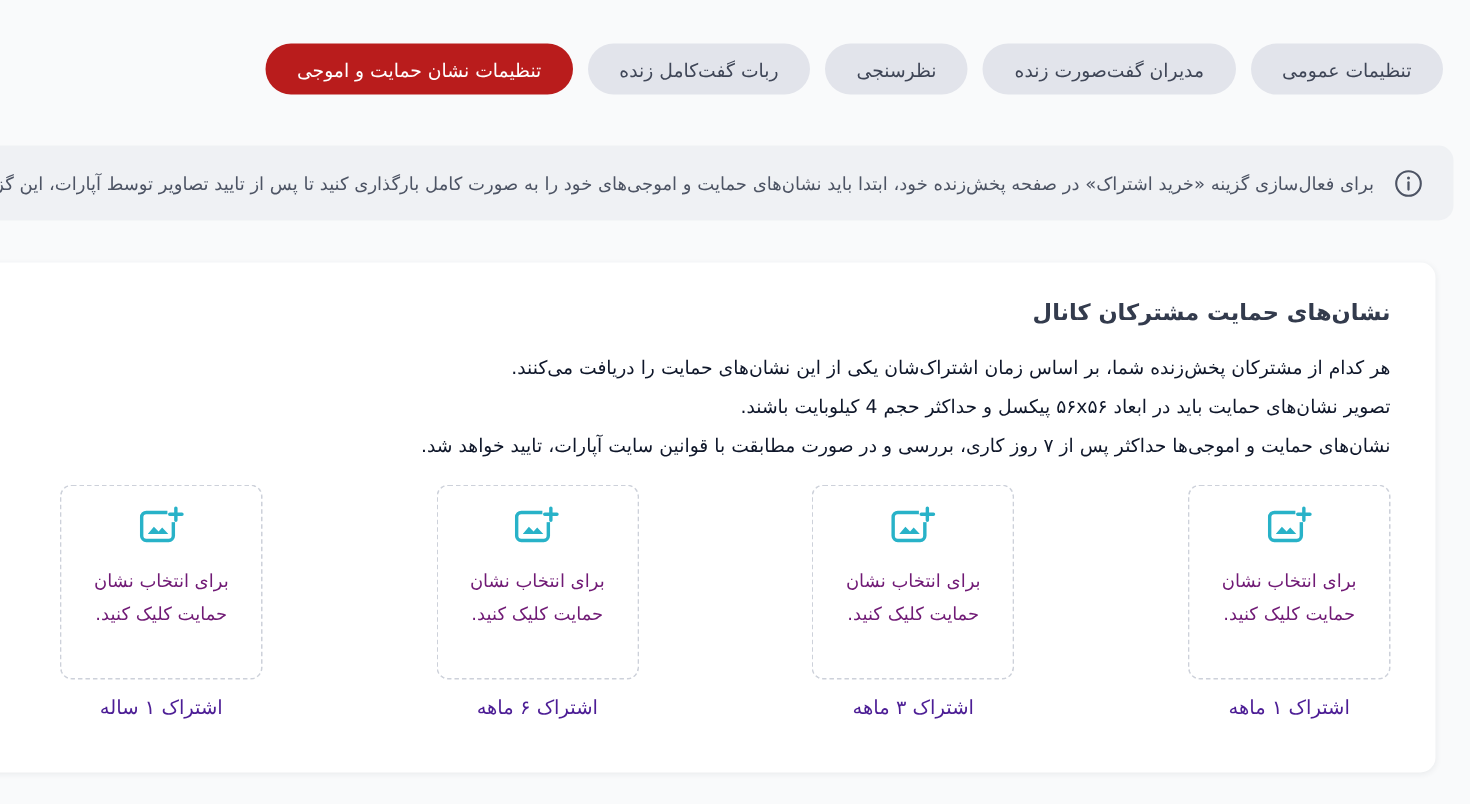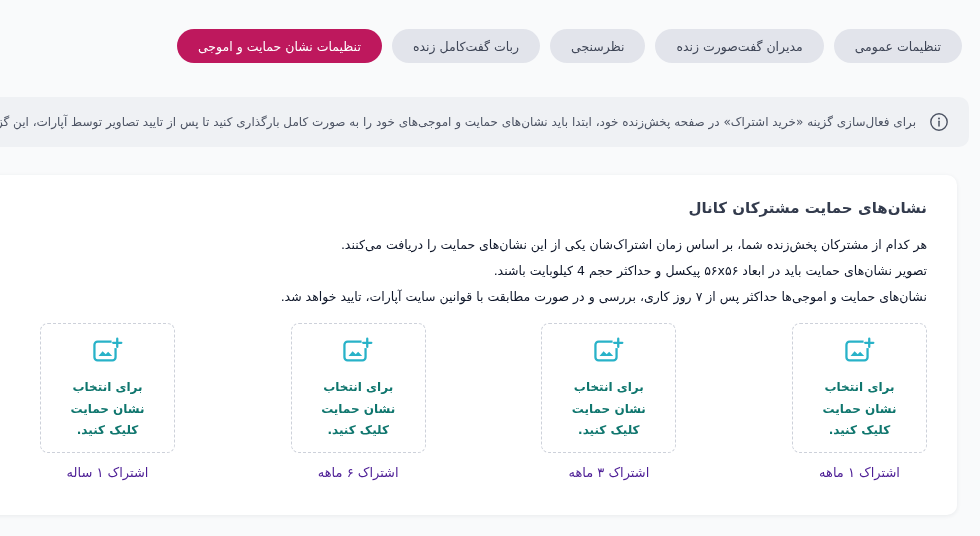--- a/index.html
+++ b/index.html
@@ -24,21 +24,21 @@
     border-radius: 17px;
     background: #e2e4eb;
     color: #3f4657;
     font-family: inherit;
     font-size: 12.5px;
     display: flex;
     align-items: center;
     white-space: nowrap;
     cursor: pointer;
   }
-  .pill.active { background: #be185d; color: #ffffff; }
+  .pill.active { background: #b91c1c; color: #ffffff; }
 
   
   .banner {
     margin: 34px 11px 0 -12px;
     height: 50px;
     background: #eff1f4;
     border-radius: 10px;
     display: flex;
     align-items: center;
     gap: 13px;
@@ -93,23 +93,23 @@
     align-items: center;
     padding-top: 13px;
     cursor: pointer;
     background: #fff;
   }
   .upload-cta {
     margin-top: 9px;
     width: 100px;
     text-align: center;
     font-size: 12px;
-    font-weight: bold;
+    font-weight: normal;
     line-height: 21.5px;
-    color: #0f766e;
+    color: #701a75;
   }
   .slot-label {
     margin-top: 12px;
     text-align: center;
     font-size: 13px;
     color: #4c1d95;
   }
 </style>
 </head>
 <body>

